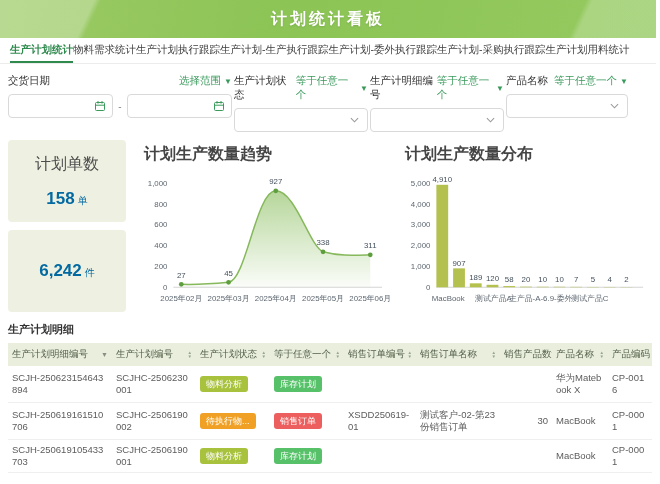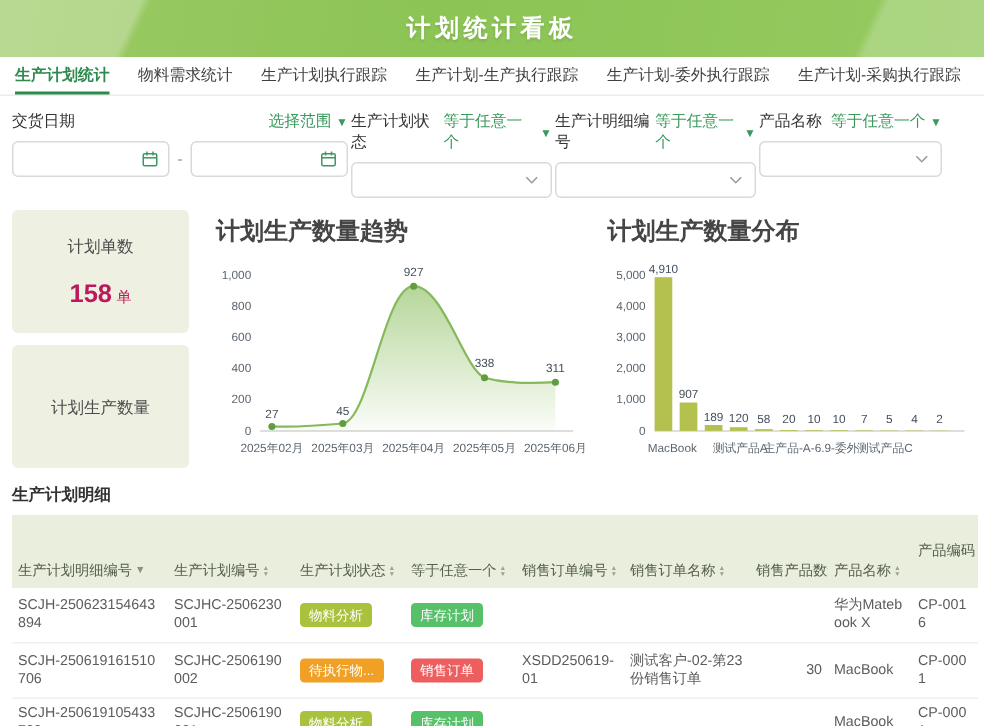--- a/index.html
+++ b/index.html
@@ -9,21 +9,21 @@
   
   .banner{height:38px;display:flex;align-items:center;justify-content:center;
     background:
       linear-gradient(115deg, rgba(255,255,255,.28) 0 14%, rgba(255,255,255,0) 15%),
       linear-gradient(295deg, rgba(255,255,255,.22) 0 12%, rgba(255,255,255,0) 13%),
       linear-gradient(100deg,#9cca66,#8cc455 45%,#95ca60);}
   .banner-title{color:#fff;font-size:16px;font-weight:bold;letter-spacing:3px;
     text-shadow:0 1px 2px rgba(0,0,0,.12);}
 
   
-  .tabbar{display:flex;align-items:stretch;gap:19px;padding:0 10px;height:25px;
+  .tabbar{display:flex;align-items:stretch;padding:0 10px;height:25px;
     border-bottom:1px solid #ececec;background:#fff;}
   .tab{font-size:10.5px;color:#3f3f3f;display:flex;align-items:center;cursor:pointer;
     border-bottom:2px solid transparent;white-space:nowrap;}
   .tab.active{color:#2f8a4e;font-weight:bold;border-bottom-color:#2f8a4e;}
 
   
   .filters{display:flex;gap:2px;padding:8px 8px 6px 8px;}
   .fgroup{display:flex;flex-direction:column;}
   .fg-1{width:224px;}.fg-2{width:134px;}.fg-3{width:134px;}.fg-4{width:122px;}
   .fhead{display:flex;justify-content:space-between;align-items:center;margin:2px 0 6px;}
@@ -36,37 +36,37 @@
   .dash{color:#888;font-size:10px;}
   .selbox{height:24px;border:1px solid #d9d9d9;border-radius:4px;background:#fff;
     display:flex;align-items:center;justify-content:flex-end;padding:0 8px;box-sizing:border-box;}
   .chev{width:9px;height:6px;}
 
   
   .content{display:flex;gap:10px;padding:2px 8px 0 8px;height:172px;}
   .stats{width:118px;display:flex;flex-direction:column;gap:8px;}
   .card{flex:1;background:#eef1e2;border-radius:4px;text-align:center;
     display:flex;flex-direction:column;justify-content:center;gap:14px;}
-  .card-label{font-size:11px;color:#4c4c4c;}
-  .card-value{font-size:17px;font-weight:bold;color:#be185d;}
+  .card-label{font-size:16px;color:#4c4c4c;}
+  .card-value{font-size:17px;font-weight:bold;color:#0369a1;}
   .card-unit{font-size:10px;font-weight:normal;margin-left:3px;}
   .panel{flex:1;min-width:0;}
   .panel-title{font-size:16px;color:#454545;font-weight:bold;margin:4px 0 2px 8px;}
   .panel svg{overflow:visible;display:block;width:100%;height:148px;}
   .tick{font-size:8px;fill:#5c6670;}
   .dlabel{font-size:8px;fill:#44505c;}
   .xlabel{font-size:8px;fill:#5c6670;}
 
   
   .tsection{padding:4px 8px 0 8px;}
   .tsection-title{font-size:11px;color:#333;font-weight:bold;margin:6px 0 6px 0;}
   table{width:644px;border-collapse:collapse;table-layout:fixed;}
   th{background:#e9eedd;color:#55614a;font-size:9.5px;font-weight:normal;text-align:left;
      padding:5px 4px;white-space:nowrap;overflow:hidden;}
-  th .thwrap{display:flex;align-items:center;gap:2px;margin-top:26px;}
+  th .thwrap{display:flex;align-items:center;justify-content:space-between;gap:2px;}
   .sort{display:inline-block;font-size:4.5px;line-height:4px;color:#9aa392;text-align:center;}
   .hcaret{font-size:7px;color:#8a8f85;}
   td{font-size:9.5px;color:#5c5c5c;padding:4px 4px;border-bottom:1px solid #efefef;
      vertical-align:middle;overflow:hidden;word-break:break-all;line-height:12px;}
   tr.r-tall td{padding:6px 4px;}
   .num{text-align:right;}
   .badge{display:inline-block;color:#fff;font-size:9px;padding:2px 6px;border-radius:3px;white-space:nowrap;}
   .b-olive{background:#a8c23d;}
   .b-green{background:#57c16a;}
   .b-orange{background:#f0a125;}
@@ -170,21 +170,23 @@
 
   <div class="content">
     <div class="stats">
       <div class="card">
         <div class="card-label">计划单数</div>
         <div class="card-value">
           <span>158</span><span class="card-unit">单</span>
         </div>
       </div>
       <div class="card">
-        <div class="card-label">计划生产数量</div>
+        <div class="card-value">
+          <span>6,242</span><span class="card-unit">件</span>
+        </div>
       </div>
     </div>
 
     <div class="panel">
       <div class="panel-title">计划生产数量趋势</div>
       <svg viewBox="0 0 255 146">
         <defs>
           <linearGradient id="areaGrad" x1="0" y1="0" x2="0" y2="1">
             <stop offset="0%" stop-color="#8ec063" stop-opacity="0.65"></stop>
             <stop offset="100%" stop-color="#8ec063" stop-opacity="0.04"></stop>

